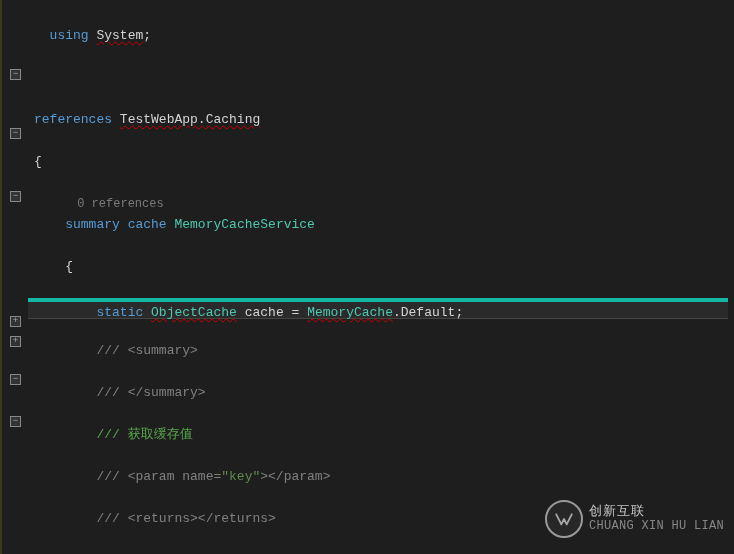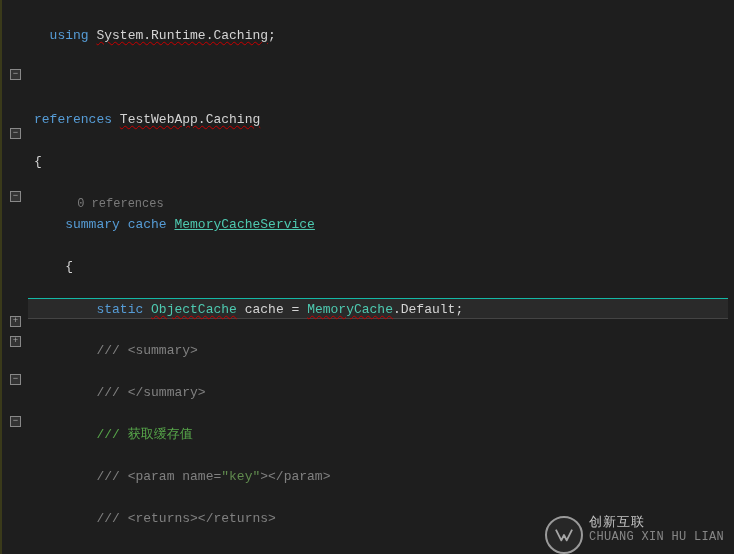--- a/index.html
+++ b/index.html
@@ -39,48 +39,49 @@
   }
   .code {
     flex: 1;
     padding: 4px 6px;
     line-height: 21px;
     white-space: pre;
     position: relative;
   }
   .line { height: 21px; display: block; }
   .kw { color: #569cd6; }
-  .type { color: #4ec9b0; text-decoration: underline; }
+  .type { color: #4ec9b0; }
   .comment { color: #57a64a; }
   .ident { color: #d4d4d4; }
   .xml { color: #608b4e; }
   .xmltag { color: #808080; }
   .codelens {
     font-size: 12px;
     color: #7a7a7a;
     height: 16px;
     line-height: 16px;
     padding-left: 0;
   }
   .squiggle {
     text-decoration: underline wavy #c80000 1px;
     text-underline-offset: 2px;
   }
   .highlight-line {
     background: #2a2a2a;
-    border-top: 1px solid #14b8a6;
+    border-top: 4px solid #14b8a6;
     border-bottom: 1px solid #444;
     margin-left: -6px;
     padding-left: 6px;
   }
   .watermark {
     position: absolute;
     right: 10px;
-    bottom: 0;
+    bottom: 16px;
     display: flex;
+    align-items: center;
     gap: 6px;
     opacity: 0.85;
   }
   .wm-logo {
     width: 38px;
     height: 38px;
     border: 2px solid #b0b0b0;
     border-radius: 50%;
     display: flex;
     align-items: center;
@@ -100,21 +101,21 @@
     <div class="fold" style="top:69px">−</div>
     <div class="fold" style="top:128px">−</div>
     <div class="fold" style="top:191px">−</div>
     <div class="fold" style="top:316px">+</div>
     <div class="fold" style="top:336px">+</div>
     <div class="fold" style="top:374px">−</div>
     <div class="fold" style="top:416px">−</div>
   </div>
 
   <div class="code">
-<span class="line">  <span class="kw">using</span> <span class="ident squiggle">System.Runtime.Caching</span>;</span>
+<span class="line">  <span class="kw">using</span> <span class="ident squiggle">System</span>;</span>
 <span class="line"> </span>
 <span class="line"><span class="kw">references</span> <span class="ident squiggle">TestWebApp.Caching</span></span>
 <span class="line">{</span>
 <span class="codelens">      <span>0 references</span></span>
 <span class="line">    <span class="kw">summary</span> <span class="kw">cache</span> <span class="type">MemoryCacheService</span></span>
 <span class="line">    {</span>
 <span class="line highlight-line">        <span class="kw">static</span> <span class="type squiggle">ObjectCache</span> <span class="ident">cache</span> <span>=</span> <span class="type squiggle">MemoryCache</span><span class="ident">.Default;</span></span>
 <span class="line">        <span class="comment"><span class="xmltag">/// &lt;summary&gt;</span></span></span>
 <span class="line">        <span class="comment"><span class="xmltag">/// &lt;/summary&gt;</span></span></span>
 <span class="line">        <span class="comment">/// 获取缓存值</span></span>

